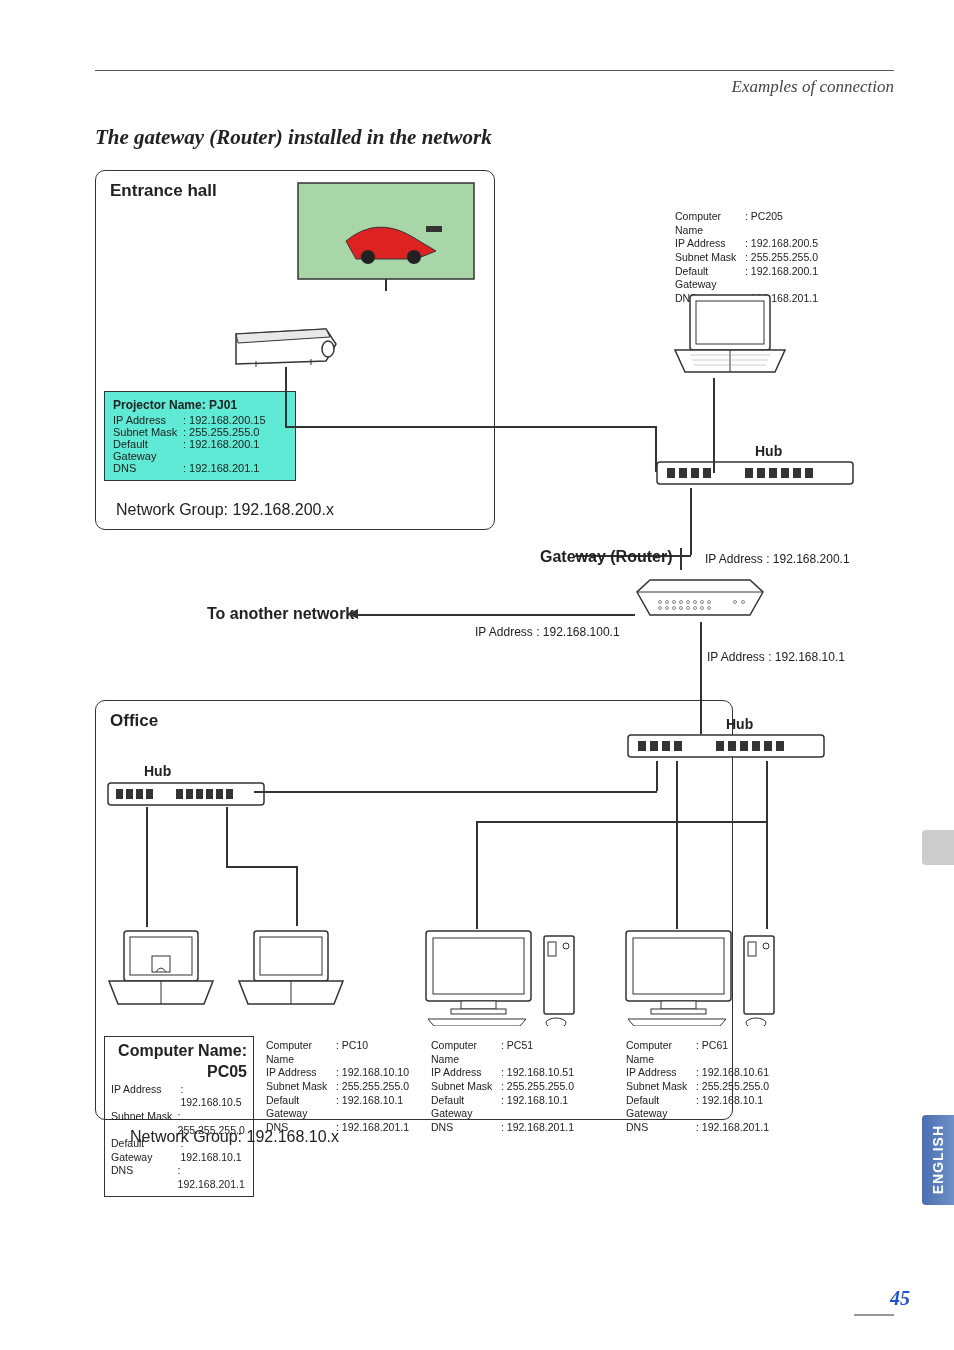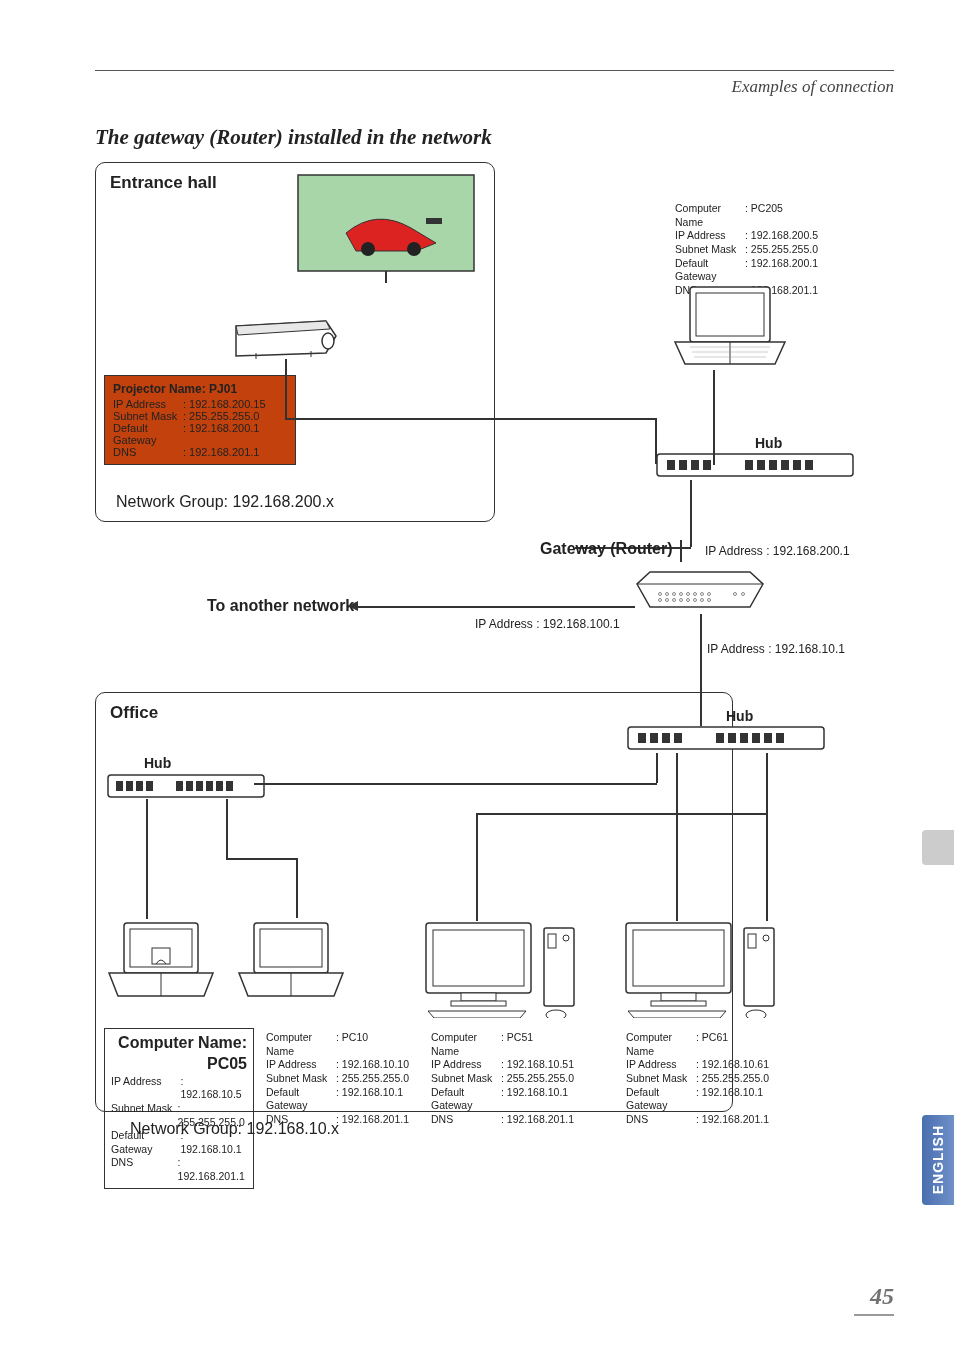--- a/index.html
+++ b/index.html
@@ -28,21 +28,21 @@
     font-size: 17px;
     color: #444;
     margin-bottom: 28px;
   }
   .heading {
     font-style: italic;
     font-weight: bold;
     font-family: Georgia, 'Times New Roman', serif;
     font-size: 21px;
     color: #222;
-    margin-bottom: 12px;
+    margin-bottom: 20px;
   }
   .intro {
     font-size: 18px;
     color: #444;
     margin-bottom: 36px;
     font-family: "Helvetica Neue", Arial, sans-serif;
     font-weight: 300;
   }
   .diagram {
     position: relative;
@@ -57,24 +57,24 @@
   }
   .panel-top { left: 0; top: 0; width: 400px; height: 360px; }
   .panel-bottom { left: 0; top: 530px; width: 638px; height: 420px; }
   .panel-title {
     position: absolute;
     font-weight: bold;
     font-size: 17px;
   }
   .proj-box {
     position: absolute;
-    left: 8px; top: 212px;
+    left: 8px; top: 220px;
     border: 1px solid #333;
     padding: 6px 8px 6px 8px;
-    background: #c2410c;
+    background: #5eead4;
     font-size: 11px;
     width: 192px;
   }
   .proj-box .title { font-weight: bold; font-size: 12px; margin-bottom: 2px; }
   .kv-row { display:flex; }
   .kv-row .k { width:70px; }
   .kv-row .v { }
   .net-group {
     position: absolute;
     font-size: 16px;
@@ -137,27 +137,27 @@
     position: absolute;
     right: 0;
     top: 830px;
     width: 32px;
     height: 35px;
     background: #ccc;
     border-radius: 4px 0 0 4px;
   }
   .page-num {
     position: absolute;
-    right: 60px;
+    right: 44px;
     bottom: 40px;
     font-style: italic;
     font-weight: bold;
     font-family: Georgia, serif;
-    font-size: 24px;
-    color: #737373;
+    font-size: 20px;
+    color: #1d4ed8;
   }
   .page-num-rule {
     position: absolute;
     right: 60px;
     bottom: 34px;
     width: 40px;
     border-top: 2px solid #999;
   }
   
   .line { position:absolute; background:#333; }

